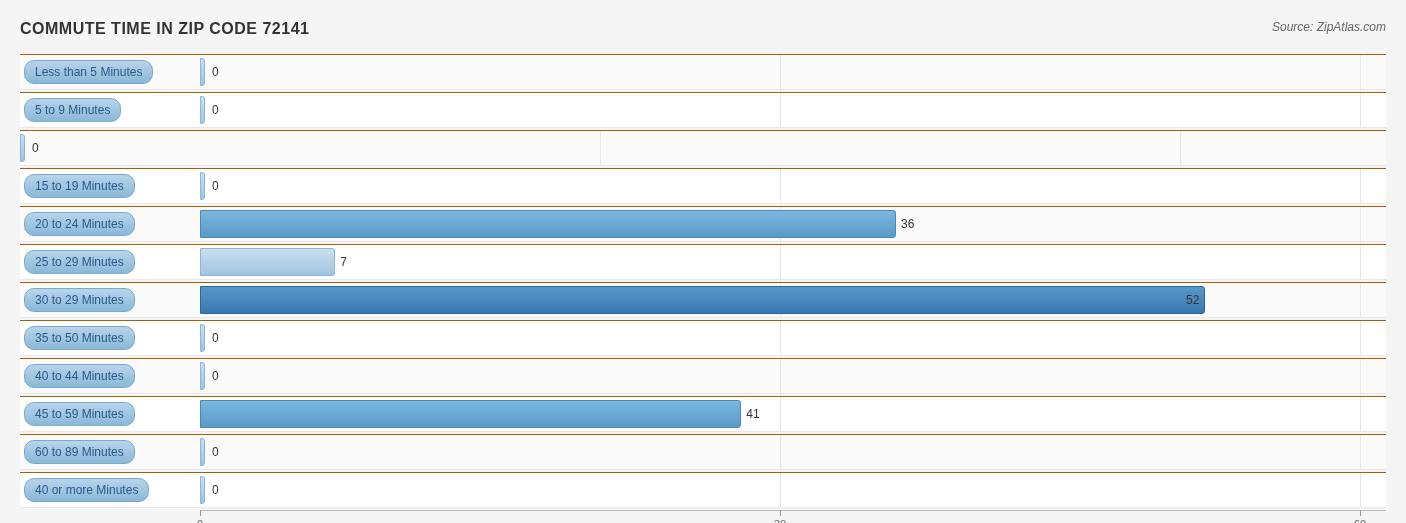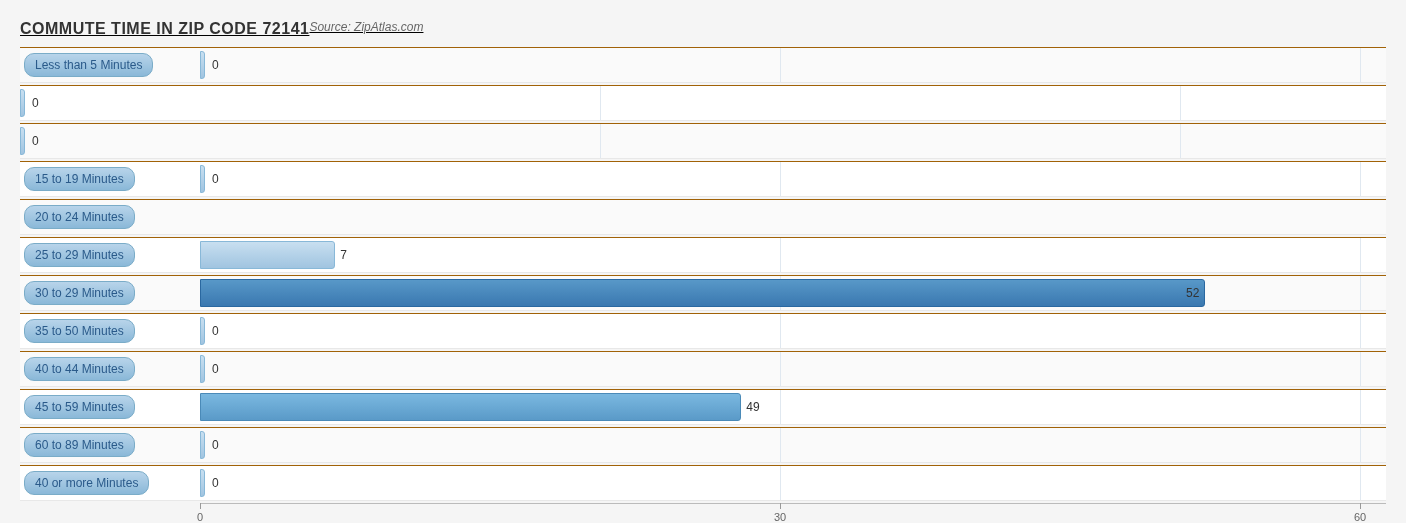--- a/index.html
+++ b/index.html
@@ -9,24 +9,23 @@
       width: 1406px;
       min-height: 523px;
     }
     .chart-container {
       background: #f5f5f5;
       padding: 20px 20px 40px 20px;
       position: relative;
     }
     .chart-header {
       display: flex;
-      justify-content: flex-start;
+      justify-content: space-between;
       align-items: flex-start;
-      margin-bottom: 9px;
-      text-decoration: underline;
+      margin-bottom: 16px;
     }
     .chart-title {
       font-size: 16px;
       font-weight: bold;
       color: #333;
       text-transform: uppercase;
       letter-spacing: 0.5px;
     }
     .chart-source {
       font-size: 12px;
@@ -100,20 +99,21 @@
   <div class="bar-row">
         <div class="bar-label"><span class="label-pill">Less than 5 Minutes</span></div>
         <div class="bar-area">
           <div style="position: absolute; left: 580px; top: 0px; bottom: 0px; width: 1px; background: rgb(224, 232, 240);"></div>
           <div style="position: absolute; left: 1160px; top: 0px; bottom: 0px; width: 1px; background: rgb(224, 232, 240);"></div>
           <div class="bar-fill blue-light" style="width: 5px;"></div>
           <span style="position: absolute; left: 12px; top: 50%; transform: translateY(-50%); font-size: 12px; color: rgb(51, 51, 51);">0</span>
         </div>
       </div>
       <div class="bar-row">
+        <div class="bar-label"><span class="label-pill">5 to 9 Minutes</span></div>
         <div class="bar-area">
           <div style="position: absolute; left: 580px; top: 0px; bottom: 0px; width: 1px; background: rgb(224, 232, 240);"></div>
           <div style="position: absolute; left: 1160px; top: 0px; bottom: 0px; width: 1px; background: rgb(224, 232, 240);"></div>
           <div class="bar-fill blue-light" style="width: 5px;"></div>
           <span style="position: absolute; left: 12px; top: 50%; transform: translateY(-50%); font-size: 12px; color: rgb(51, 51, 51);">0</span>
         </div>
       </div>
       <div class="bar-row">
         <div class="bar-area">
           <div style="position: absolute; left: 580px; top: 0px; bottom: 0px; width: 1px; background: rgb(224, 232, 240);"></div>
@@ -126,20 +126,26 @@
         <div class="bar-label"><span class="label-pill">15 to 19 Minutes</span></div>
         <div class="bar-area">
           <div style="position: absolute; left: 580px; top: 0px; bottom: 0px; width: 1px; background: rgb(224, 232, 240);"></div>
           <div style="position: absolute; left: 1160px; top: 0px; bottom: 0px; width: 1px; background: rgb(224, 232, 240);"></div>
           <div class="bar-fill blue-light" style="width: 5px;"></div>
           <span style="position: absolute; left: 12px; top: 50%; transform: translateY(-50%); font-size: 12px; color: rgb(51, 51, 51);">0</span>
         </div>
       </div>
       <div class="bar-row">
         <div class="bar-label"><span class="label-pill">20 to 24 Minutes</span></div>
+        <div class="bar-area">
+          <div style="position: absolute; left: 580px; top: 0px; bottom: 0px; width: 1px; background: rgb(224, 232, 240);"></div>
+          <div style="position: absolute; left: 1160px; top: 0px; bottom: 0px; width: 1px; background: rgb(224, 232, 240);"></div>
+          <span style="position: absolute; left: 701px; top: 50%; transform: translateY(-50%); font-size: 12px; color: rgb(51, 51, 51);">36</span>
+          <div class="bar-fill blue-main" style="width: 696px; position: relative;"></div>
+        </div>
       </div>
       <div class="bar-row">
         <div class="bar-label"><span class="label-pill">25 to 29 Minutes</span></div>
         <div class="bar-area">
           <div style="position: absolute; left: 580px; top: 0px; bottom: 0px; width: 1px; background: rgb(224, 232, 240);"></div>
           <div style="position: absolute; left: 1160px; top: 0px; bottom: 0px; width: 1px; background: rgb(224, 232, 240);"></div>
           <span style="position: absolute; left: 140.333px; top: 50%; transform: translateY(-50%); font-size: 12px; color: rgb(51, 51, 51);">7</span>
           <div class="bar-fill blue-light" style="width: 135.333px; position: relative;"></div>
         </div>
       </div>
@@ -169,21 +175,21 @@
           <div style="position: absolute; left: 1160px; top: 0px; bottom: 0px; width: 1px; background: rgb(224, 232, 240);"></div>
           <div class="bar-fill blue-light" style="width: 5px;"></div>
           <span style="position: absolute; left: 12px; top: 50%; transform: translateY(-50%); font-size: 12px; color: rgb(51, 51, 51);">0</span>
         </div>
       </div>
       <div class="bar-row">
         <div class="bar-label"><span class="label-pill">45 to 59 Minutes</span></div>
         <div class="bar-area">
           <div style="position: absolute; left: 580px; top: 0px; bottom: 0px; width: 1px; background: rgb(224, 232, 240);"></div>
           <div style="position: absolute; left: 1160px; top: 0px; bottom: 0px; width: 1px; background: rgb(224, 232, 240);"></div>
-          <span style="position: absolute; left: 546.333px; top: 50%; transform: translateY(-50%); font-size: 12px; color: rgb(51, 51, 51);">49</span>
+          <span style="position: absolute; left: 546.333px; top: 50%; transform: translateY(-50%); font-size: 12px; color: rgb(51, 51, 51);">41</span>
           <div class="bar-fill blue-main" style="width: 541.333px; position: relative;"></div>
         </div>
       </div>
       <div class="bar-row">
         <div class="bar-label"><span class="label-pill">60 to 89 Minutes</span></div>
         <div class="bar-area">
           <div style="position: absolute; left: 580px; top: 0px; bottom: 0px; width: 1px; background: rgb(224, 232, 240);"></div>
           <div style="position: absolute; left: 1160px; top: 0px; bottom: 0px; width: 1px; background: rgb(224, 232, 240);"></div>
           <div class="bar-fill blue-light" style="width: 5px;"></div>
           <span style="position: absolute; left: 12px; top: 50%; transform: translateY(-50%); font-size: 12px; color: rgb(51, 51, 51);">0</span>

